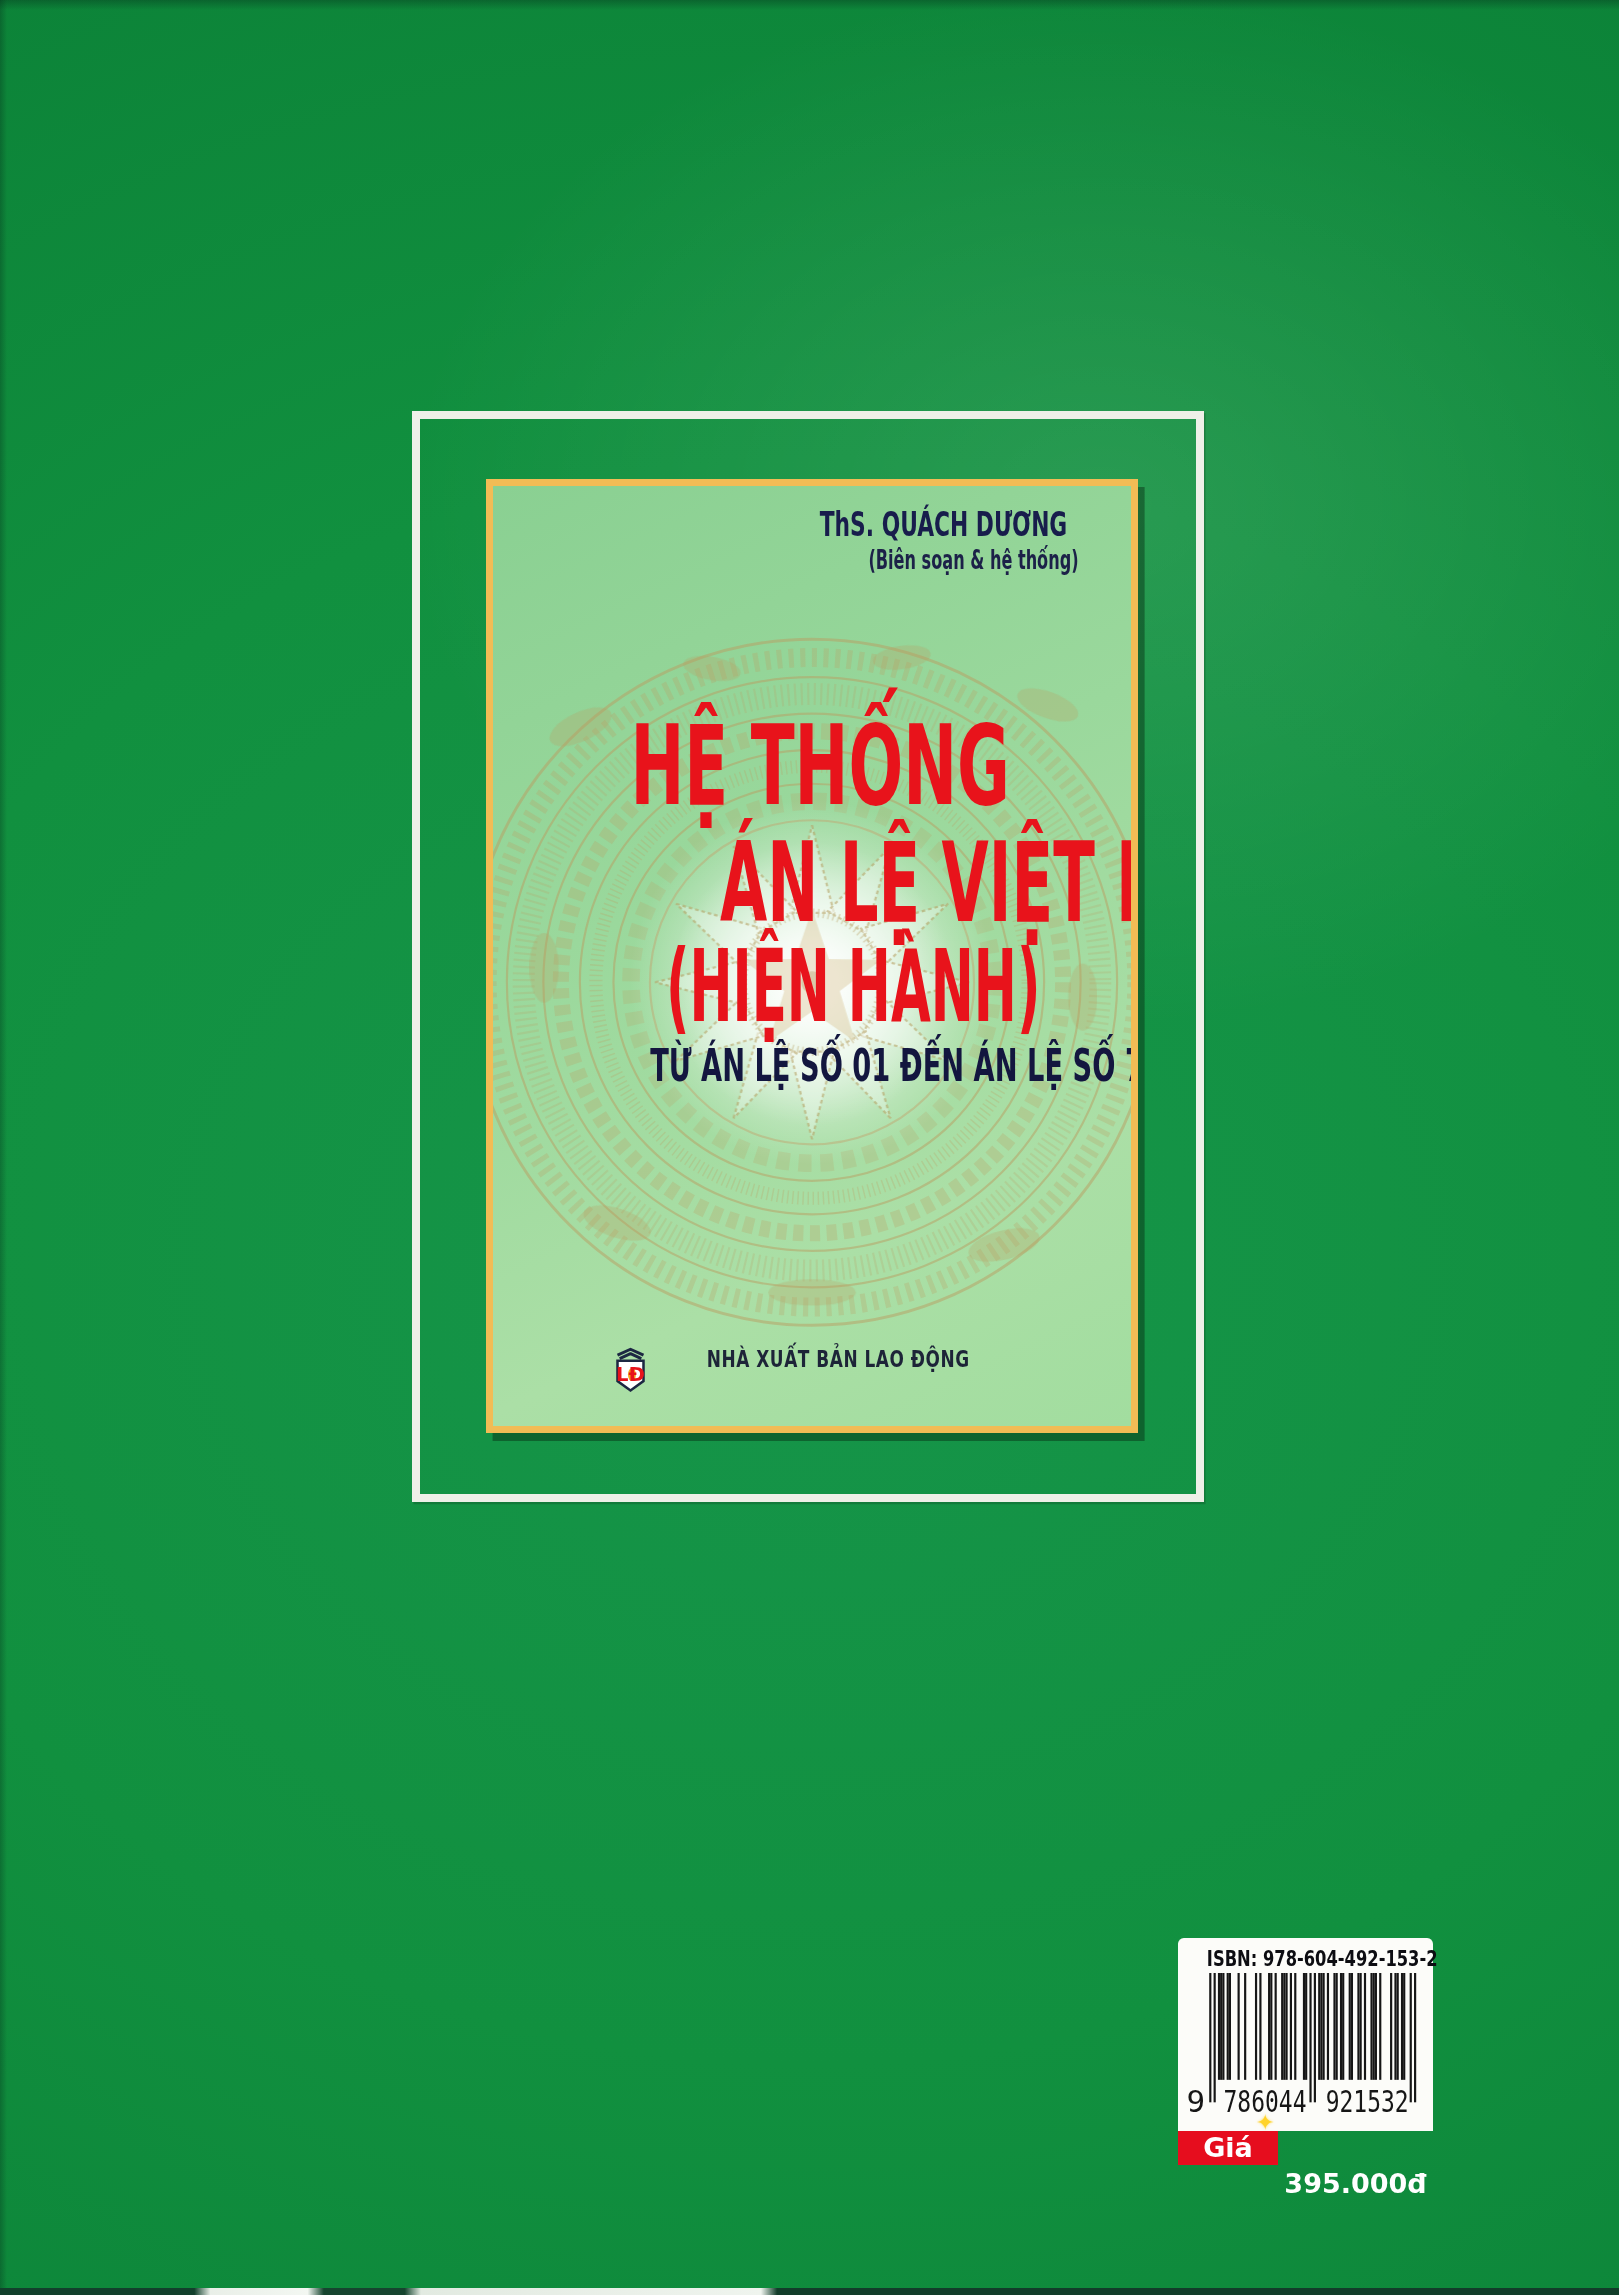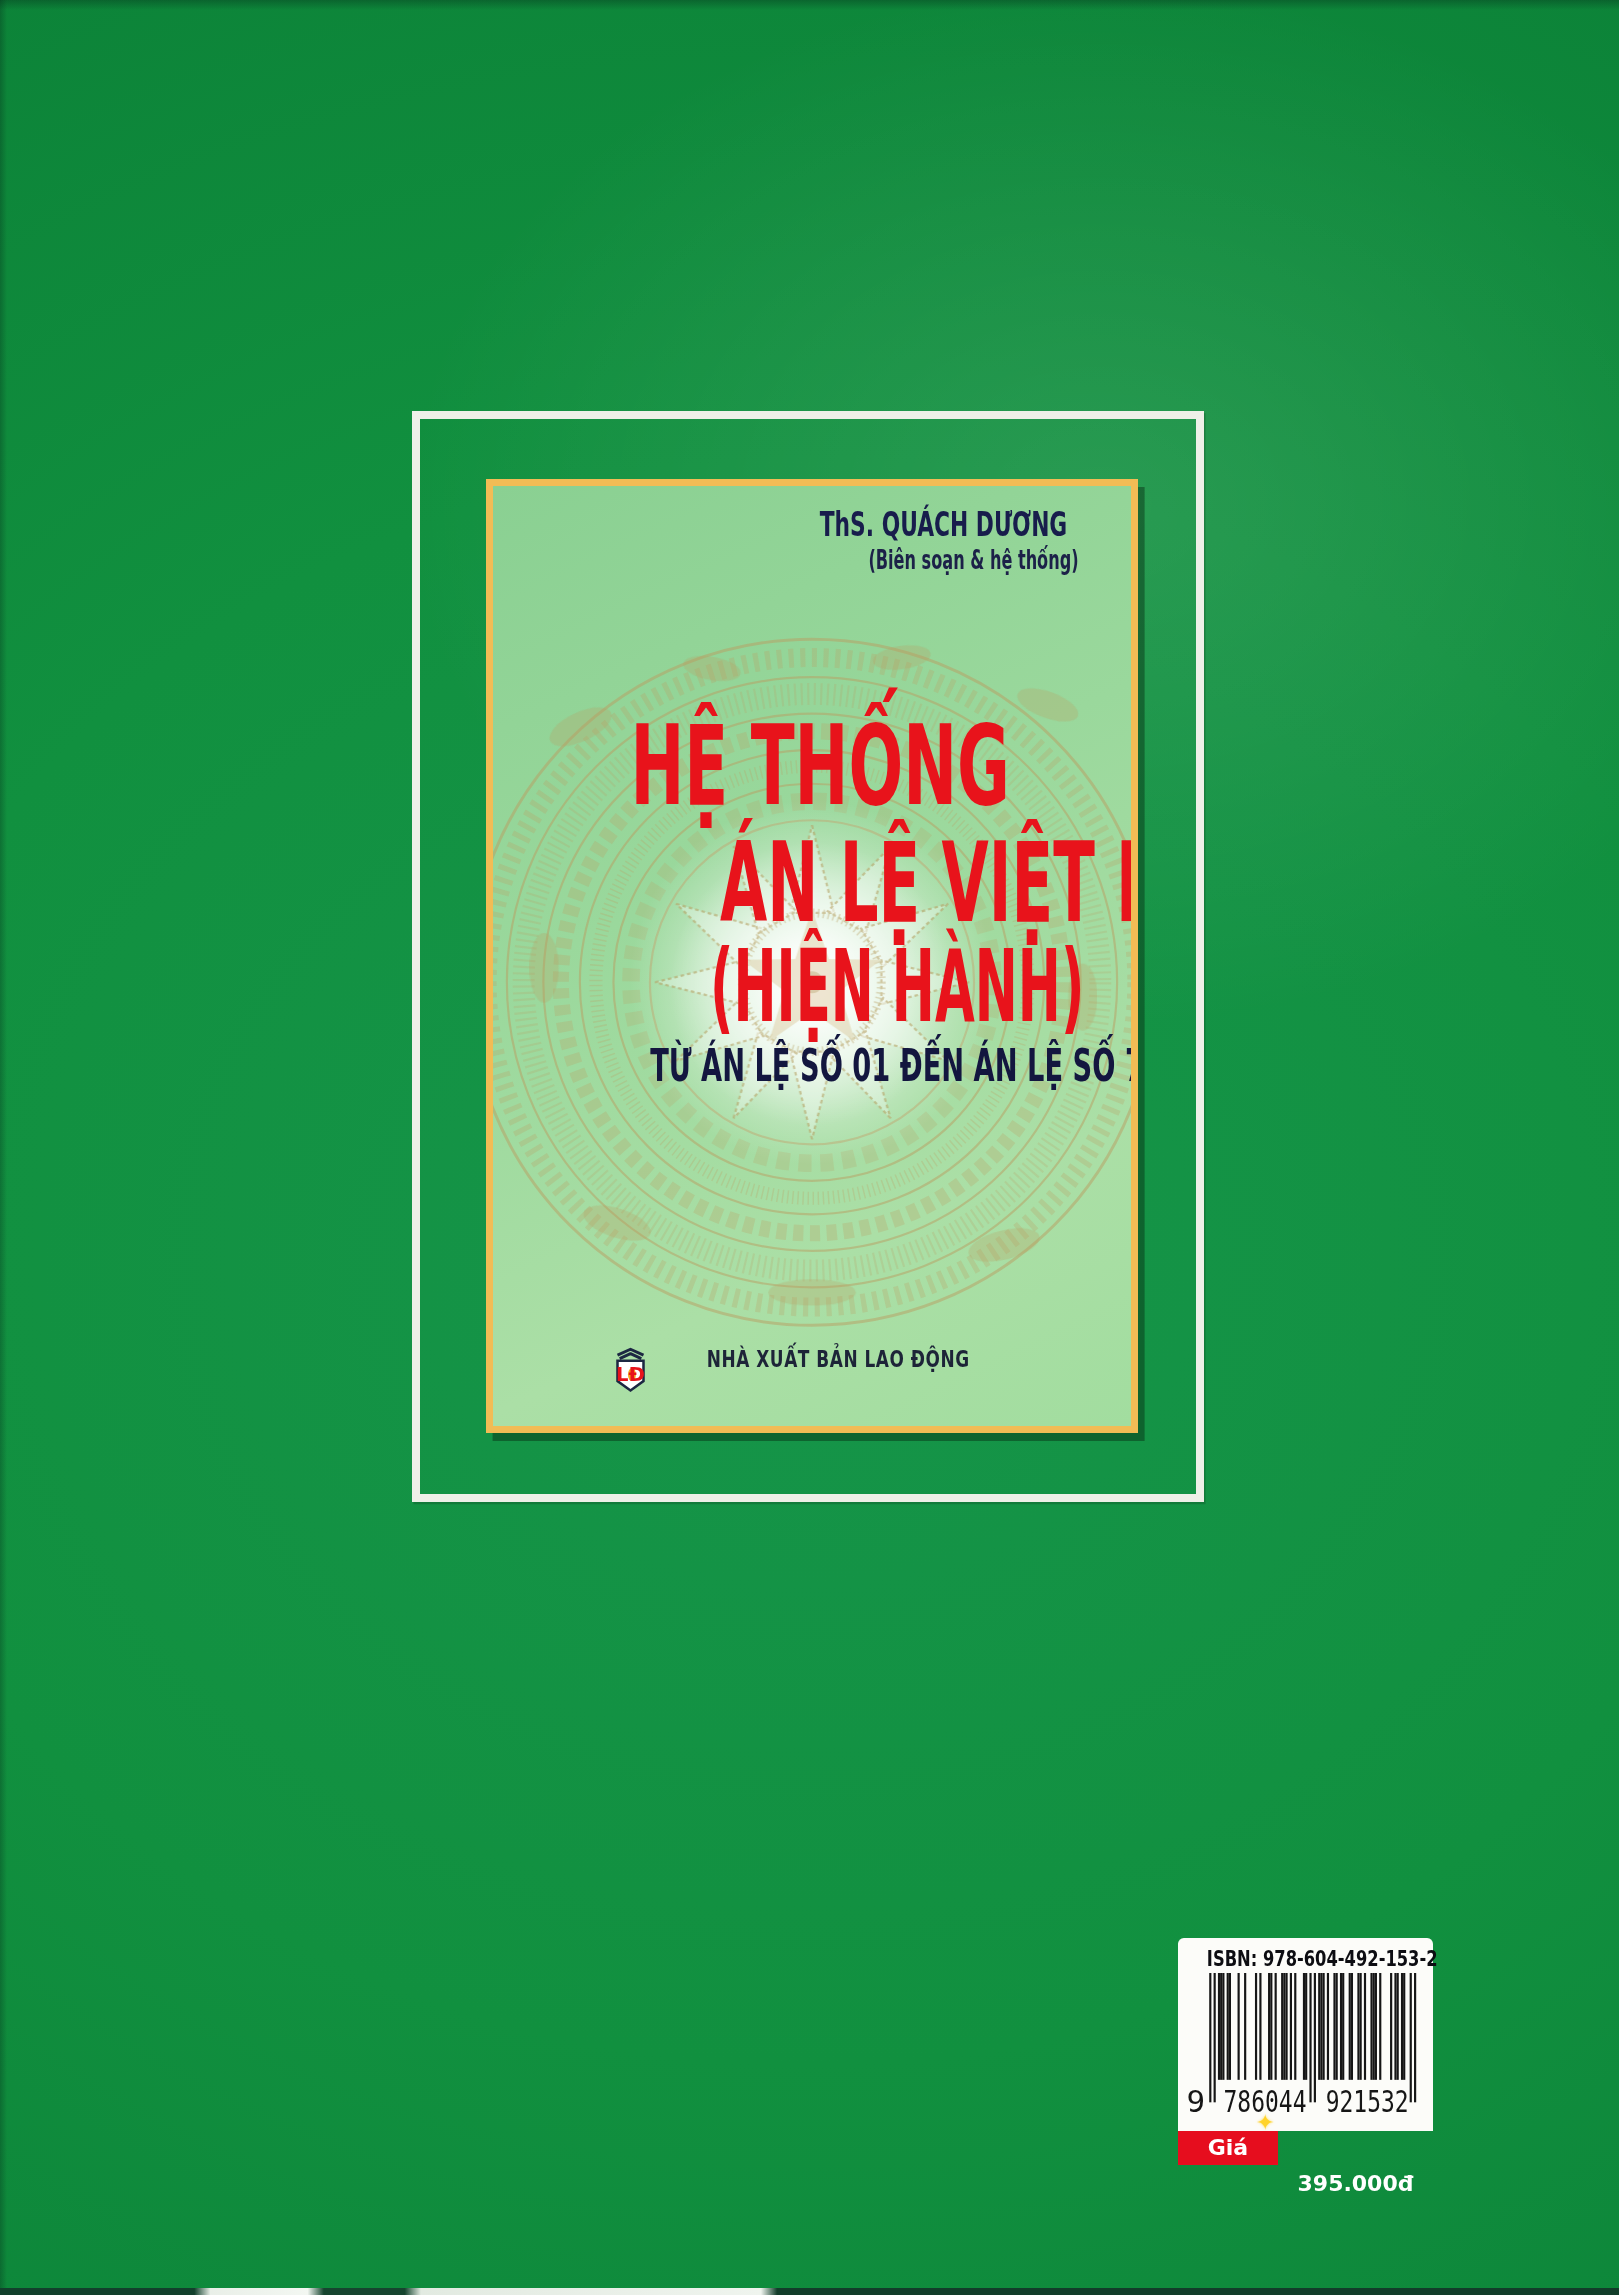--- a/index.html
+++ b/index.html
@@ -56,21 +56,21 @@
   .cover-line{position:absolute;left:0;width:100%;text-align:right;white-space:nowrap;line-height:1;text-decoration:underline;}
   .cover-line .cond{display:inline-block;transform-origin:50% 50%;}
   .author-name{top:22px;font-size:33px;font-weight:bold;color:#181d4c;}
   .author-name .cond{transform:scaleX(.66);}
   .author-role{top:61px;font-size:26px;font-weight:bold;color:#1c2148;margin-left:12px;}
   .author-role .cond{transform:scaleX(.62);}
   .title-1{top:224px;font-size:111px;font-weight:bold;color:var(--title-red);}
   .title-1 .cond{transform:scaleX(.58);}
   .title-2{top:341px;font-size:111px;font-weight:bold;color:var(--title-red);}
   .title-2 .cond{transform:scaleX(.55);}
-  .title-3{top:451px;font-size:99px;font-weight:bold;color:var(--title-red);padding-left:44px;}
+  .title-3{top:451px;font-size:99px;font-weight:bold;color:var(--title-red);}
   .title-3 .cond{transform:scaleX(.52);}
   .subtitle{top:558px;font-size:44px;font-weight:bold;color:#13163f;}
   .subtitle .cond{transform:scaleX(.62);}
   .pub-row{
     position:absolute;left:0;top:860px;width:100%;height:53px;
     display:flex;justify-content:center;gap:13px;
   }
   .pub-name{font-size:22.6px;font-weight:bold;color:#1d2438;white-space:nowrap;
     display:inline-block;transform:scaleX(.75);transform-origin:50% 50%;letter-spacing:0.7px;}
   .isbn-box{
@@ -78,21 +78,21 @@
     background:#fcfcf9;border-radius:5.8px 5.8px 0 0;
   }
   .isbn-label{
     position:absolute;left:0;top:8.8px;width:100%;text-align:center;
     font-size:20.4px;font-weight:bold;color:#0d0d12;white-space:nowrap;
   }
   .isbn-label .cond{display:inline-block;transform:scaleX(.80);transform-origin:50% 50%;}
   .barcode{position:absolute;left:7.3px;top:35px;width:241px;height:149px;}
   .price-band{
     position:absolute;left:1178px;top:2131px;width:255px;height:34px;
-    display:flex;font-weight:bold;color:#ffffff;font-size:22px;line-height:34px;
+    display:flex;font-weight:bold;color:#ffffff;font-size:27px;line-height:34px;
   }
   .price-label-box{width:100px;background:var(--price-red);text-align:center;}
   .price-value-box{flex:1;background:var(--price-blue);text-align:center;margin-top:36px;}
   .sparkle{
     position:absolute;left:1256px;top:2110px;font-size:22px;color:var(--sparkle-yellow);
     text-shadow:0 0 2.9px rgba(255,210,40,.8);
   }
 </style>
 </head>
 <body>

